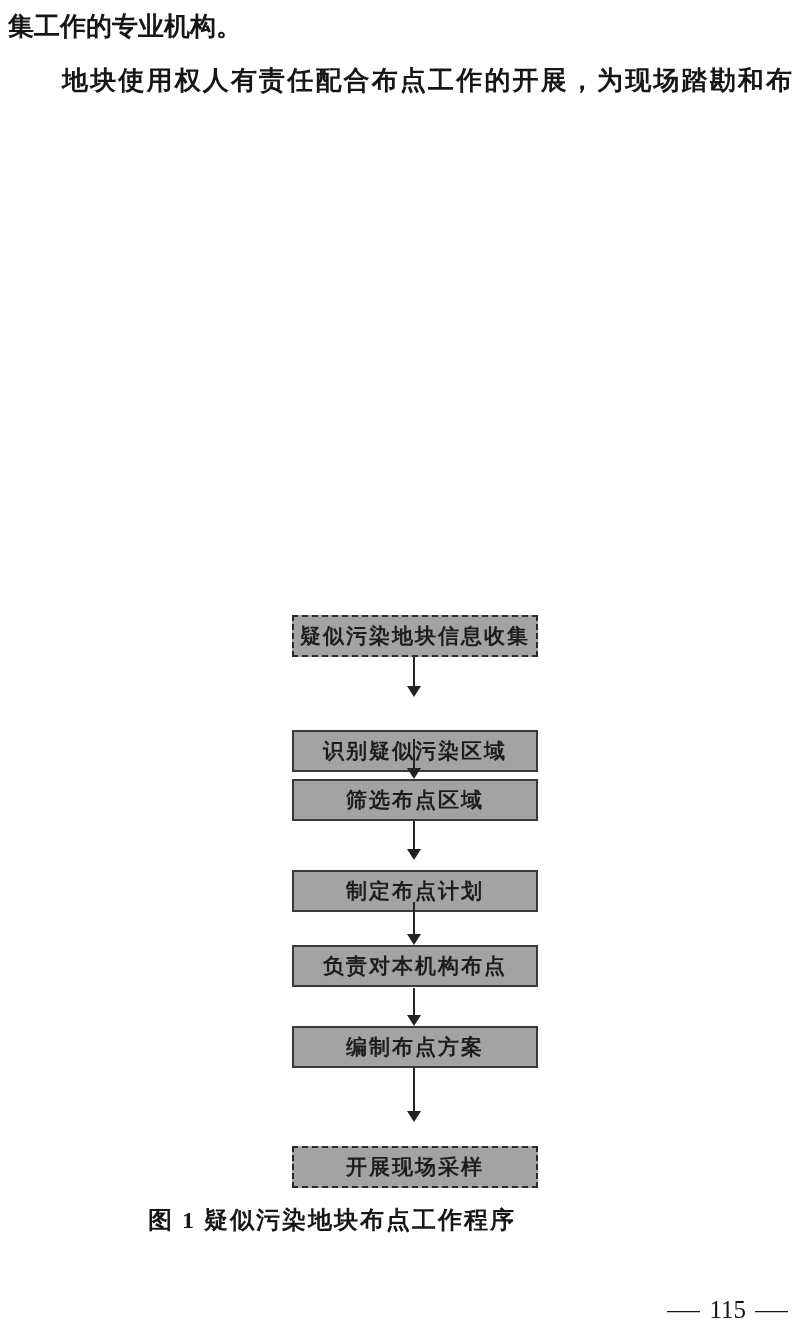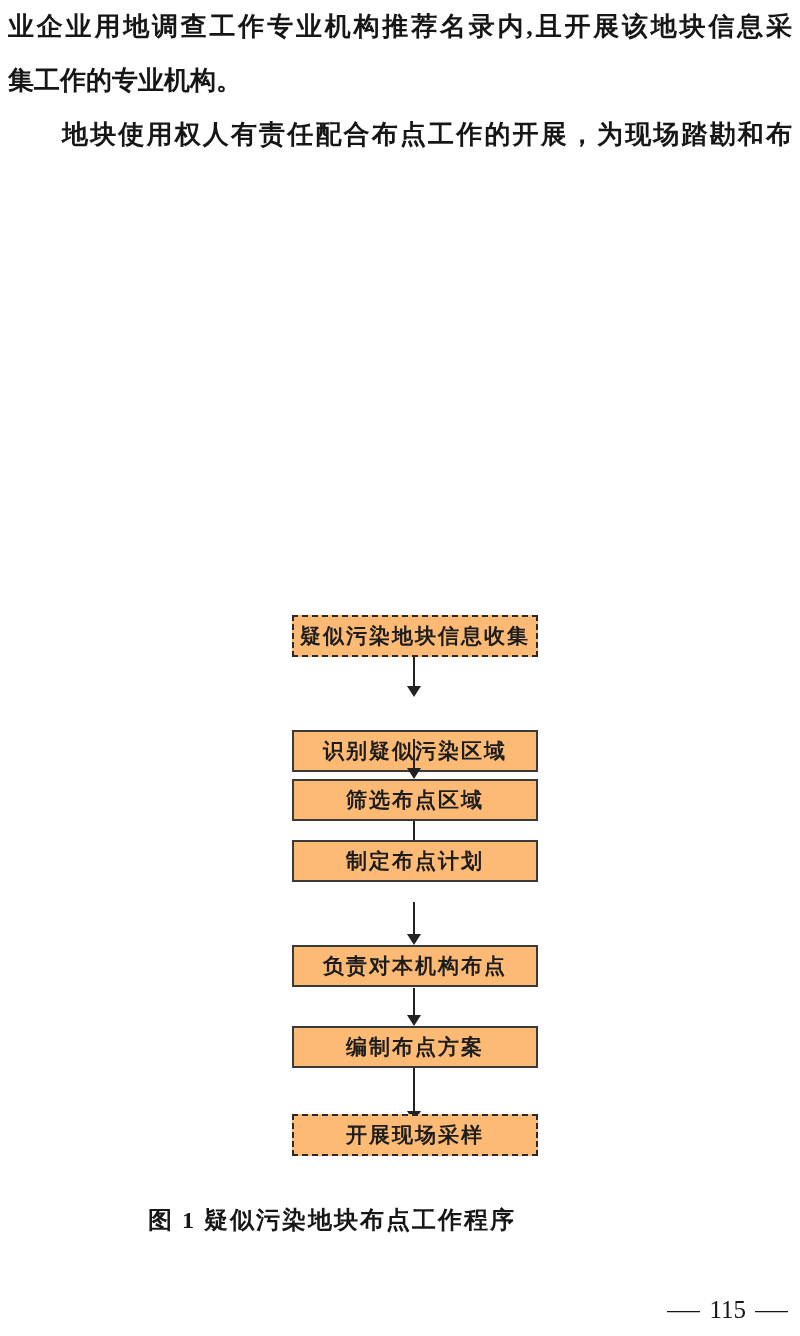--- a/index.html
+++ b/index.html
@@ -25,29 +25,29 @@
     white-space:normal;
     overflow:hidden;
   }
   .line.end{ text-align-last:left; }
   .line.indent{ text-indent:54px; }
   
   .node{
     position:absolute;left:292px;width:246px;height:42px;
     box-sizing:border-box;
     display:flex;align-items:center;justify-content:center;
-    background:#fdba74;
+    background:#a3a3a3;
     border:2px solid #3a3a3a;
     font-family:Liberation Mono, monospace;
     font-weight:bold;font-size:21px;letter-spacing:2px;
     color:#1d1d1d;
   }
   .node.dashed{ border:2px dashed #2a2a2a; }
-  .n1{top:615px}.n2{top:730px}.n3{top:779px}.n4{top:840px}
-  .n5{top:945px}.n6{top:1026px}.n7{top:1114px}
+  .n1{top:615px}.n2{top:730px}.n3{top:779px}.n4{top:870px}
+  .n5{top:945px}.n6{top:1026px}.n7{top:1146px}
   .conn{ position:absolute;left:406px;width:16px; }
   .conn .shaft{
     position:absolute;left:7px;top:0;bottom:9px;width:2px;background:#222;
   }
   .conn .head{
     position:absolute;bottom:0;left:1px;width:0;height:0;
     border-left:7px solid transparent;
     border-right:7px solid transparent;
     border-top:11px solid #222;
   }
@@ -74,21 +74,20 @@
   }
   .footer .dash{letter-spacing:0;transform:scaleX(1.3);}
 </style>
 </head>
 <body>
 
 <div class="page">
 
   <div class="textblock">
     <div>
-      <div class="line">业企业用地调查工作专业机构推荐名录内,且开展该地块信息采</div>
       <div class="line end">集工作的专业机构。</div>
     </div>
     <div>
       <div class="line indent">地块使用权人有责任配合布点工作的开展，为现场踏勘和布</div>
     </div>
   </div>
 
   <div>
     <div class="node dashed n1">疑似污染地块信息收集</div>
     <div class="conn c1">

